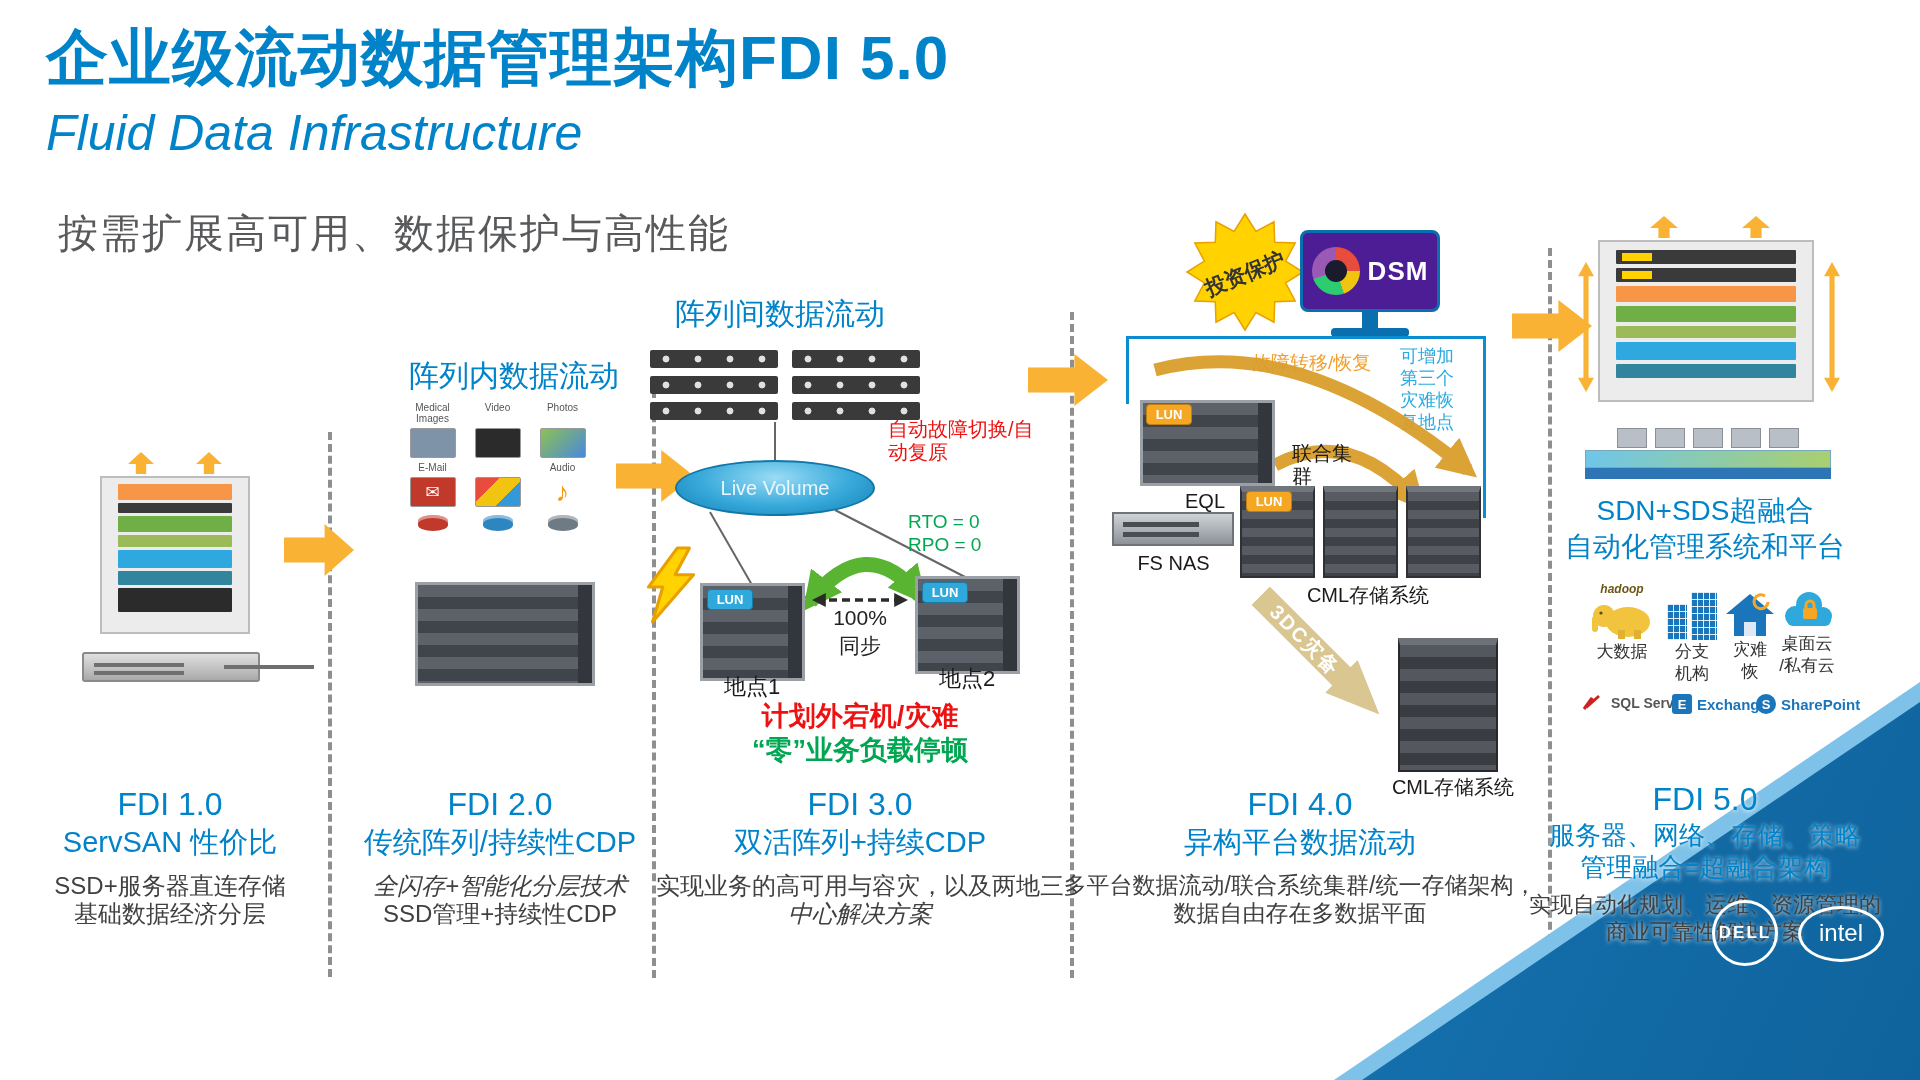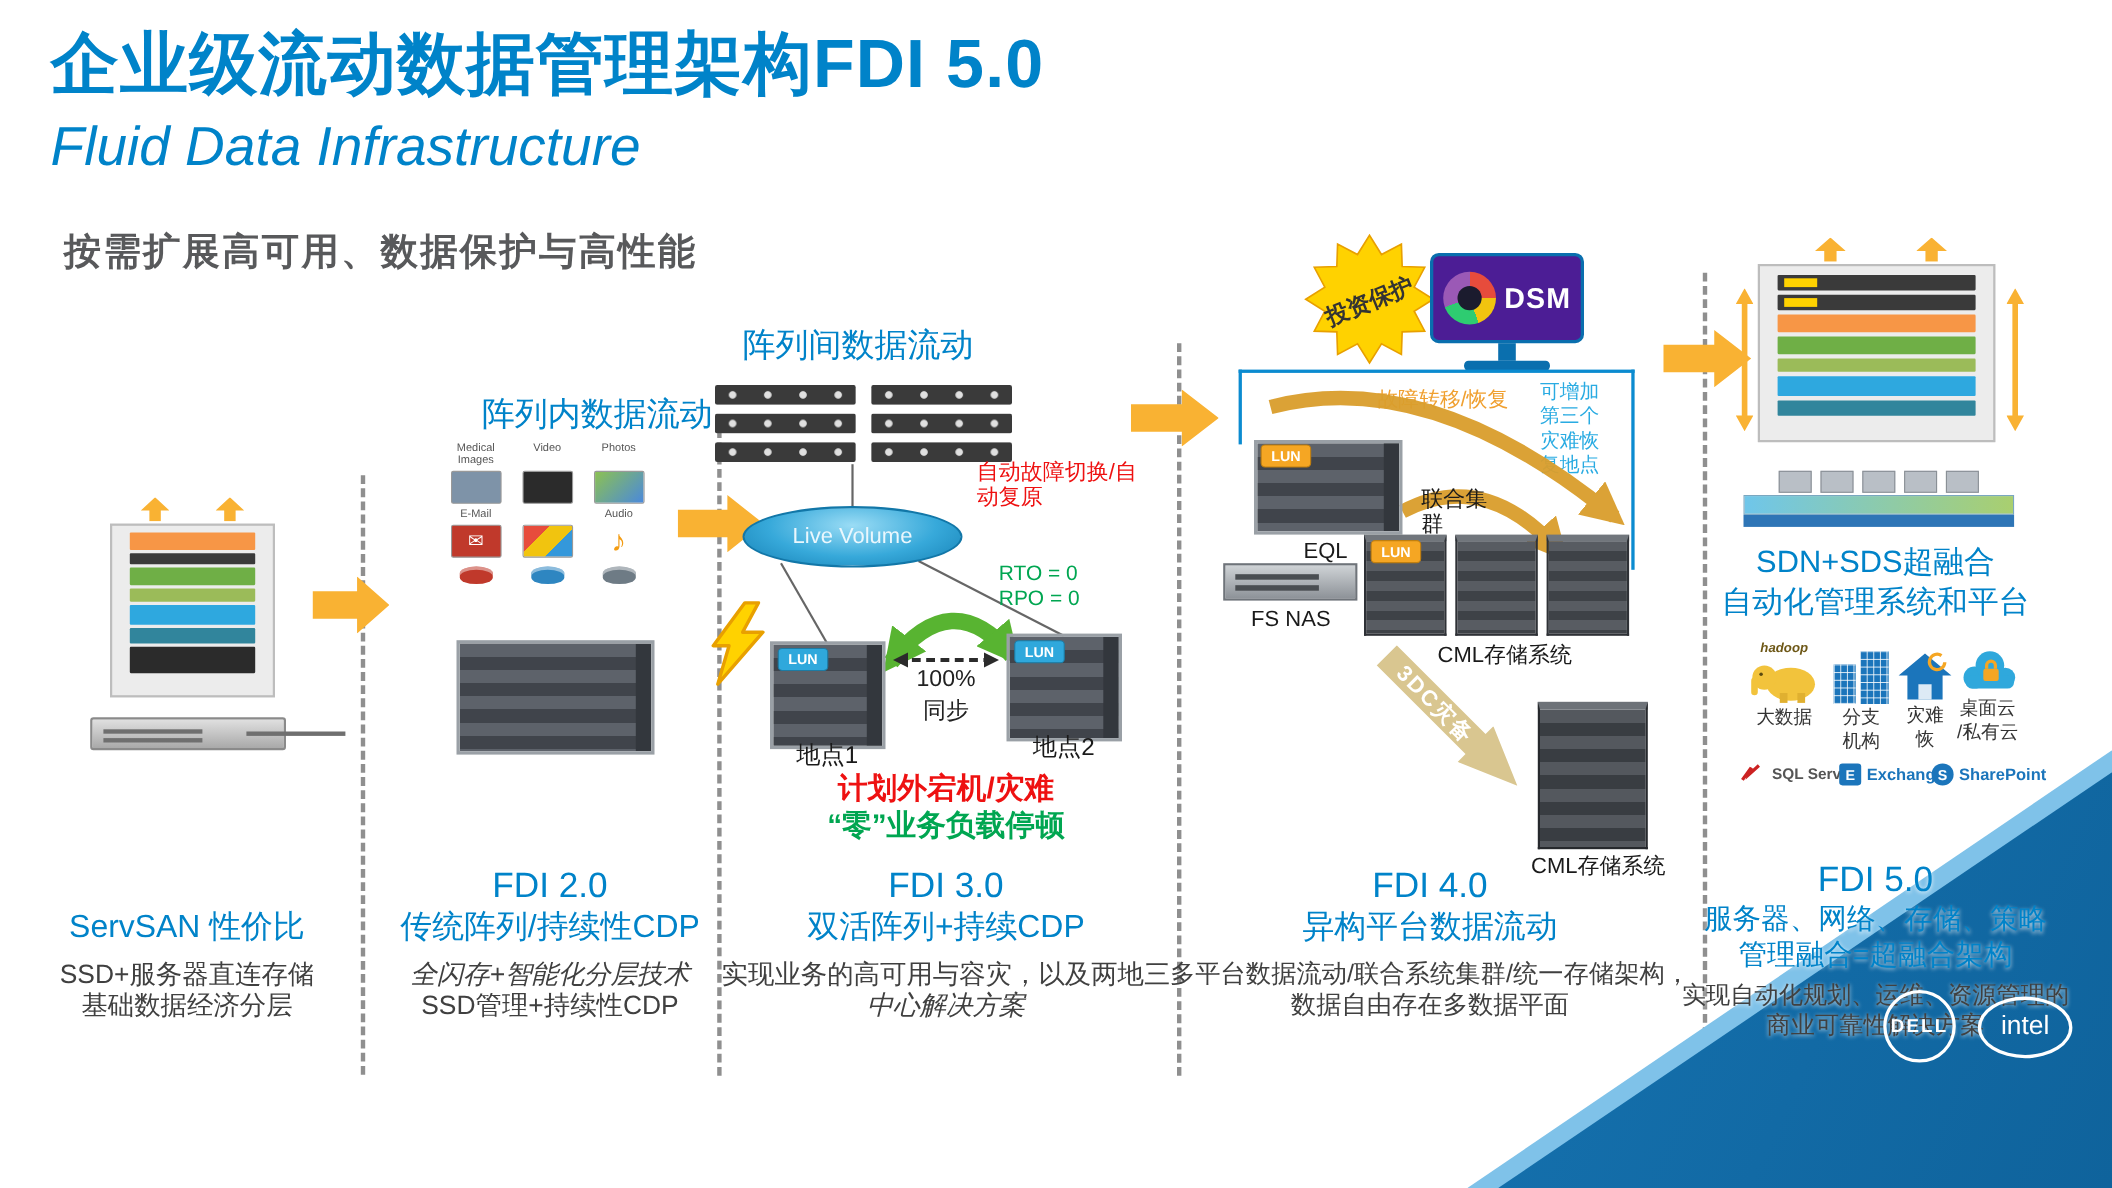--- a/index.html
+++ b/index.html
@@ -5,21 +5,21 @@
   * { margin:0; padding:0; box-sizing:border-box; }
   html,body { background:#ffffff; }
   .slide { position:relative; width:1920px; height:1080px; background:#ffffff; overflow:hidden;
            font-family:"Liberation Sans","DejaVu Sans",sans-serif; }
   .abs { position:absolute; }
   .ctr { text-align:center; }
   .nw  { white-space:nowrap; }
 
   .title    { font-size:62px; font-weight:bold; color:#0083C9; letter-spacing:1px; }
   .subtitle { font-size:50px; color:#0083C9;font-style:italic; }
-  .sechead  { font-size:34px; font-weight:bold; color:#58595B; letter-spacing:2px; }
+  .sechead  { font-size:40px; font-weight:normal; color:#58595B; letter-spacing:2px; }
   .colhead  { font-size:30px; color:#0083C9; }
   .fdi-name { font-size:32px; color:#0083C9; }
   .fdi-tag  { font-size:29px; color:#0083C9; }
   .fdi-desc { font-size:24px; color:#404040; }
   .note-red   { color:#EE1111; font-size:20px; line-height:23px; }
   .note-green { color:#00A651; font-size:19px; line-height:23px; }
   .alert-red   { color:#EE1111; font-size:27px; font-weight:600; }
   .alert-green { color:#00A651; font-size:27px; font-weight:600; }
   .small-label { font-size:20px; color:#1a1a1a; }
   .sync-label  { font-size:21px; color:#222222; }
@@ -141,25 +141,26 @@
   <div class="abs rackframe" style="left:100px;top:476px;width:150px;height:158px;">
     <div class="bar" style="height:16px;background:#F79646;"></div>
     <div class="bar" style="height:10px;background:#3a3a3a;"></div>
     <div class="bar" style="height:16px;background:#6FAF46;"></div>
     <div class="bar" style="height:12px;background:#9BBB59;"></div>
     <div class="bar" style="height:18px;background:#2EA8DF;"></div>
     <div class="bar" style="height:14px;background:#31859C;"></div>
     <div class="bar" style="height:24px;background:#2b2b2b;"></div>
   </div>
   <div class="abs rackserver" style="left:82px;top:652px;width:178px;height:30px;"></div>
+  <div class="abs fdi-name ctr nw" style="left:20px;top:786px;width:300px;">FDI 1.0</div>
   <div class="abs fdi-tag ctr nw" style="left:20px;top:823px;width:300px;">ServSAN 性价比</div>
   <div class="abs fdi-desc ctr nw" style="left:20px;top:870px;width:300px;">SSD+服务器直连存储</div>
   <div class="abs fdi-desc ctr nw" style="left:20px;top:898px;width:300px;">基础数据经济分层</div>
 
-  <div class="abs colhead ctr nw" style="left:348px;top:356px;width:300px;text-align:right;">阵列内数据流动</div>
+  <div class="abs colhead ctr nw" style="left:364px;top:356px;width:300px;">阵列内数据流动</div>
 
   <div class="abs media-grid" style="left:400px;top:402px;width:200px;">
     <div class="mrow">
       <div class="mlabel">Medical Images</div>
       <div class="mlabel">Video</div>
       <div class="mlabel">Photos</div>
     </div>
     <div class="mrow">
       <div class="mcell">
           <div class="tile t-medical"></div>

